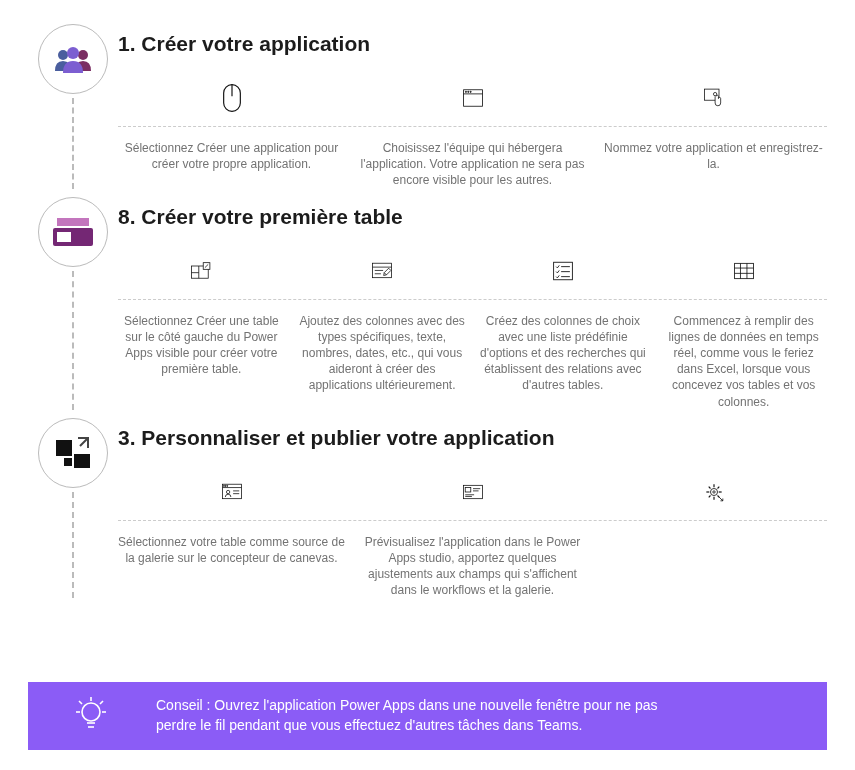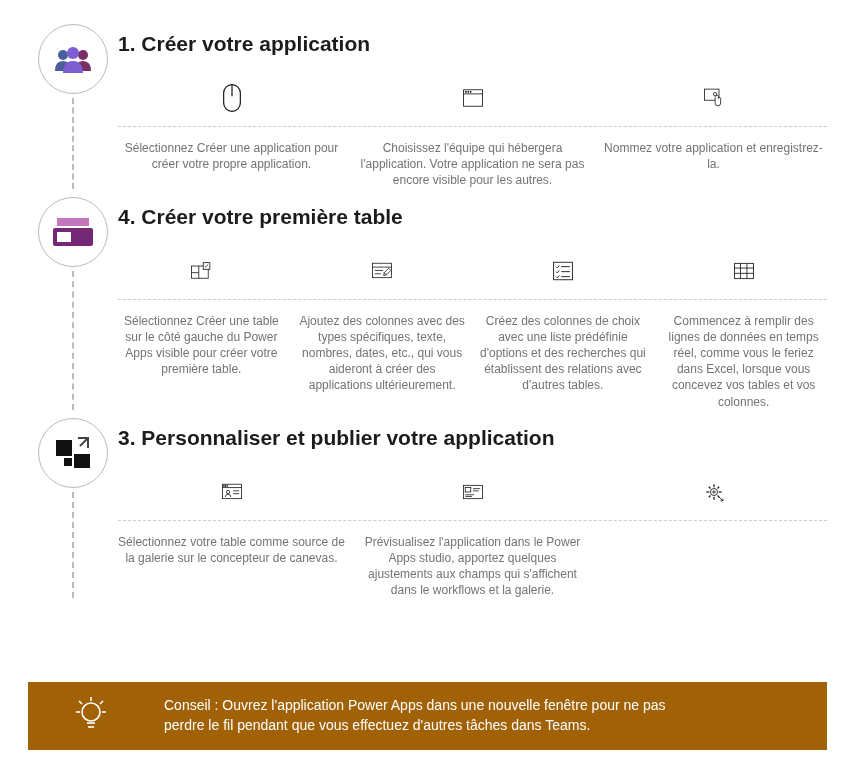--- a/index.html
+++ b/index.html
@@ -84,26 +84,26 @@
   .step-text {
     font-size: 12px;
     line-height: 1.35;
     color: #737373;
   }
   .tip-bar {
     position: absolute;
     left: 28px;
     right: 28px;
     bottom: 20px;
-    background: #a16207;
+    background: #8b5cf6;
     color: #fff;
     display: flex;
     align-items: center;
     padding: 14px 18px;
-    gap: 28px;
+    gap: 20px;
   }
   .tip-icon {
     flex-shrink: 0;
     width: 90px;
     display: flex;
     justify-content: center;
   }
   .tip-text {
     font-size: 14px;
     line-height: 1.4;
@@ -170,21 +170,21 @@
     <div class="circle">
       <svg width="40" height="32" viewBox="0 0 40 32">
         <rect x="4" y="2" width="32" height="8" fill="#c375bd"></rect>
         <rect x="0" y="12" width="40" height="18" rx="2" fill="#742774"></rect>
         <rect x="4" y="16" width="14" height="10" fill="#fff"></rect>
       </svg>
     </div>
     <div class="vline"></div>
   </div>
   <div>
-    <h2 class="section-title">4. Créer votre première table</h2>
+    <h2 class="section-title">8. Créer votre première table</h2>
     <div class="steps-row">
       <div class="step">
         <div class="step-icon">
           <svg width="36" height="30" viewBox="0 0 36 30" stroke="#111" fill="none" stroke-width="1.4">
             <rect x="1" y="6" width="30" height="22"></rect>
             <line x1="14" y1="6" x2="14" y2="28"></line>
             <line x1="1" y1="18" x2="14" y2="18"></line>
             <rect x="22" y="0" width="12" height="12" fill="#fff"></rect>
             <path d="M25 9 L31 3"></path>
           </svg>

